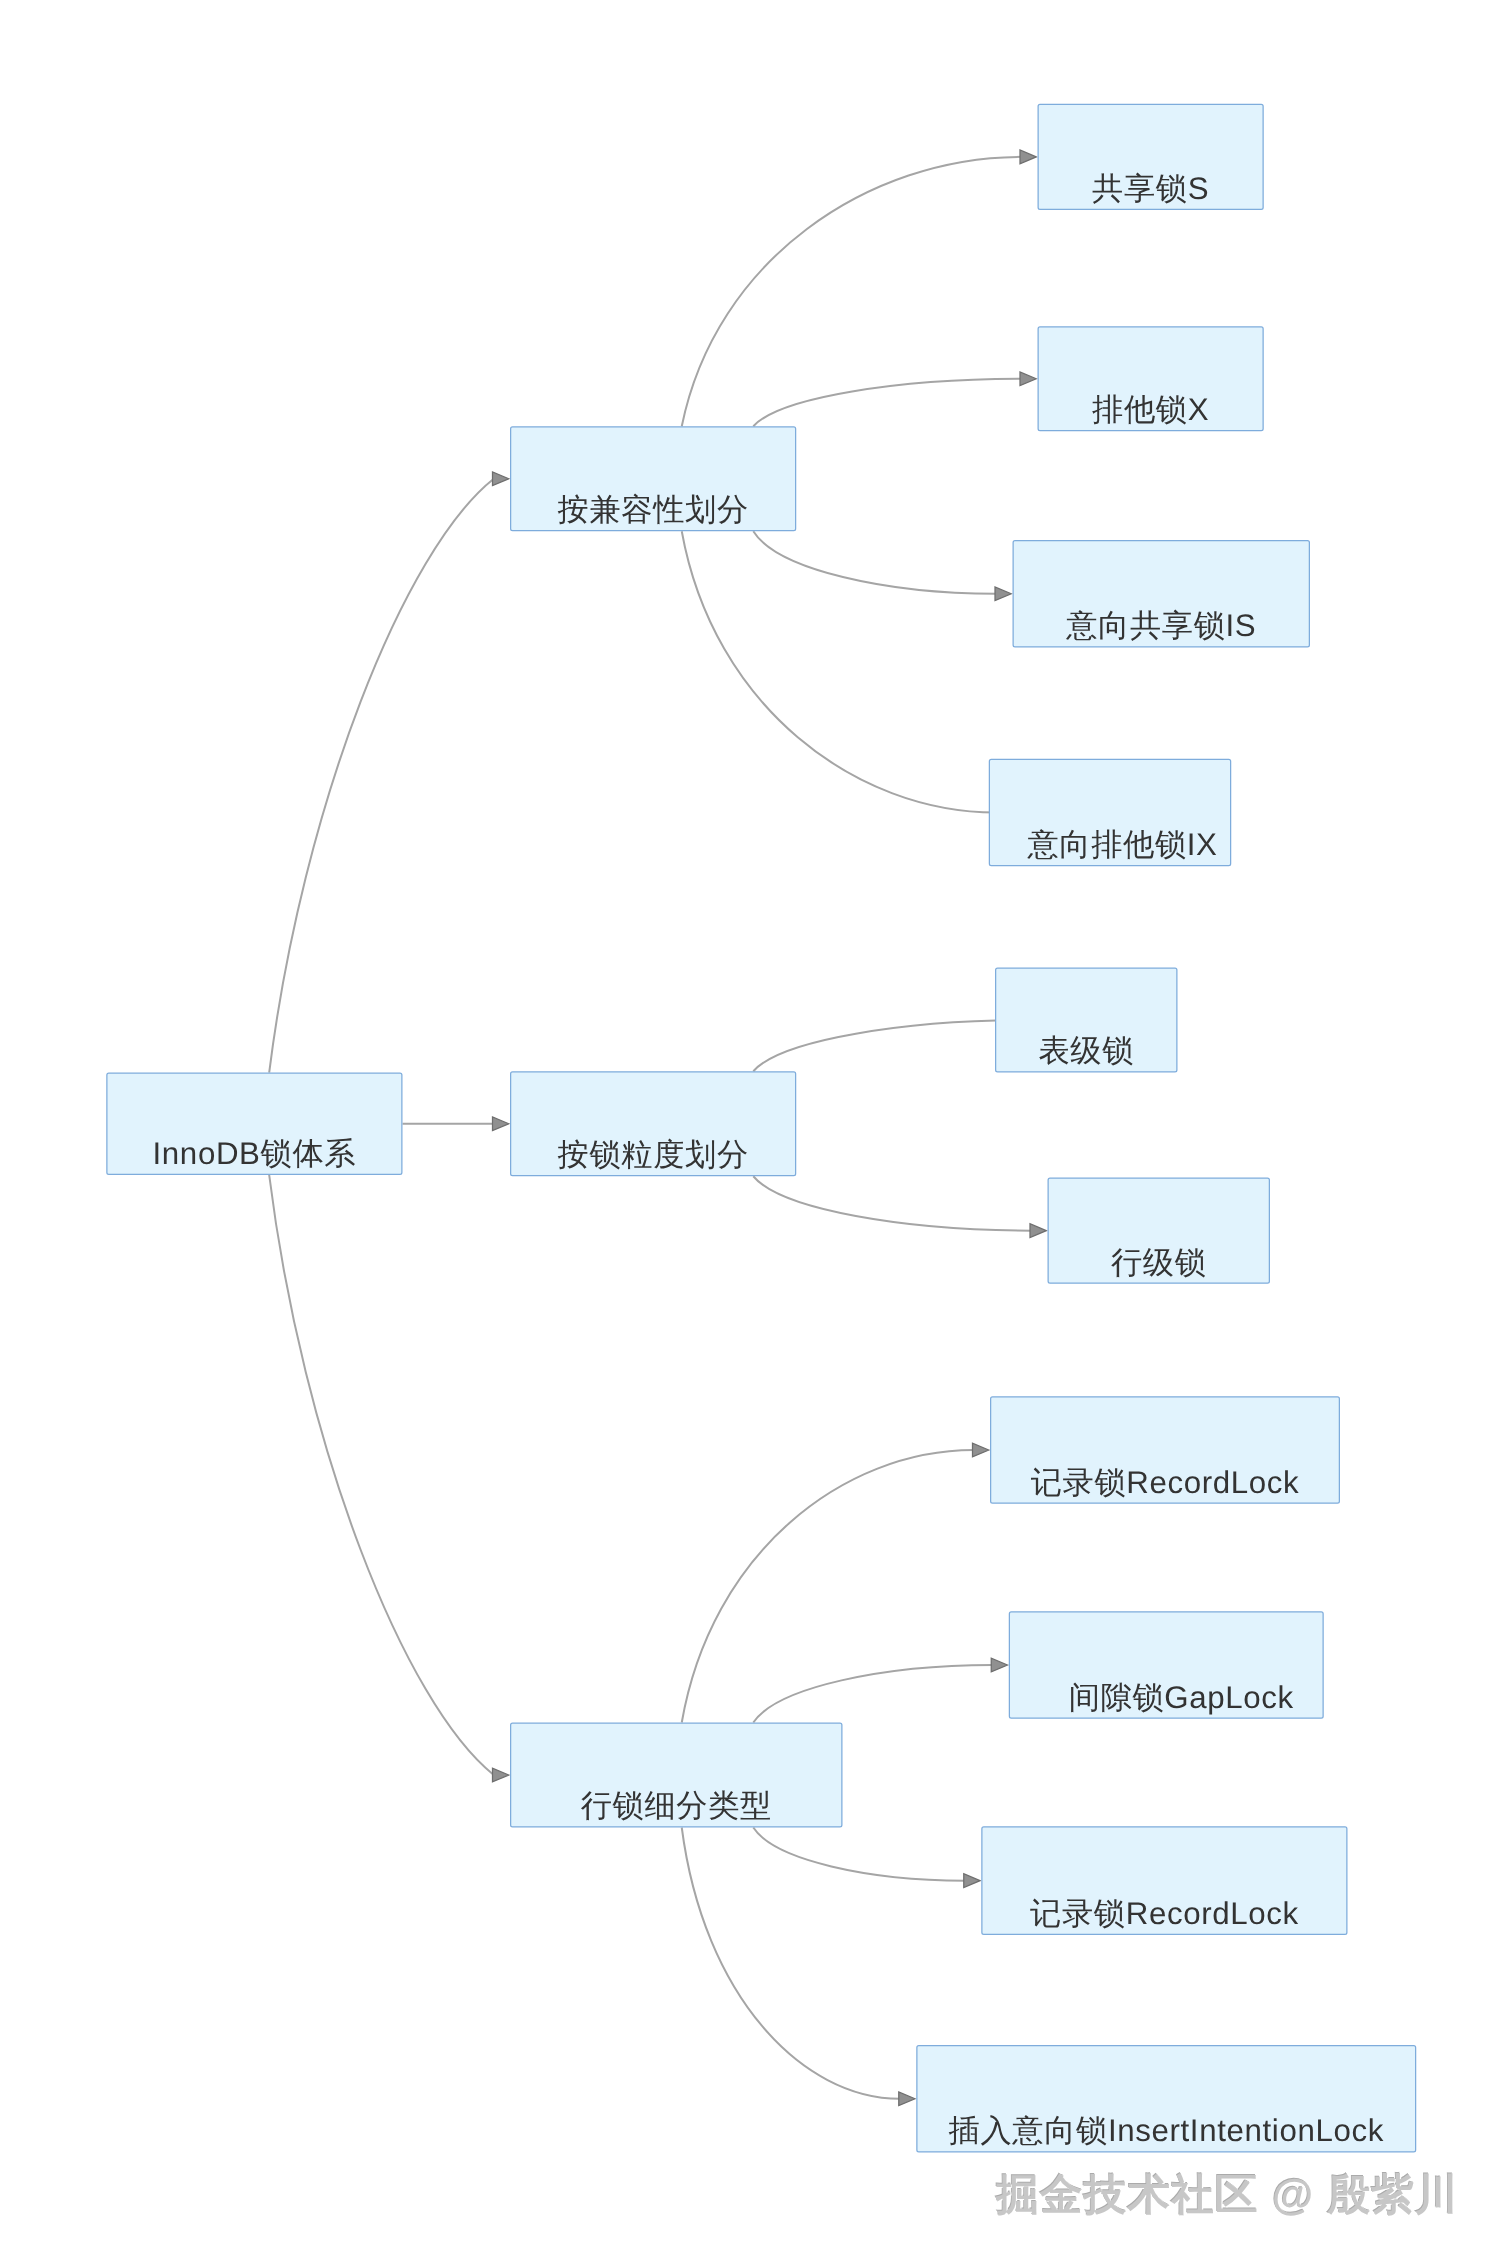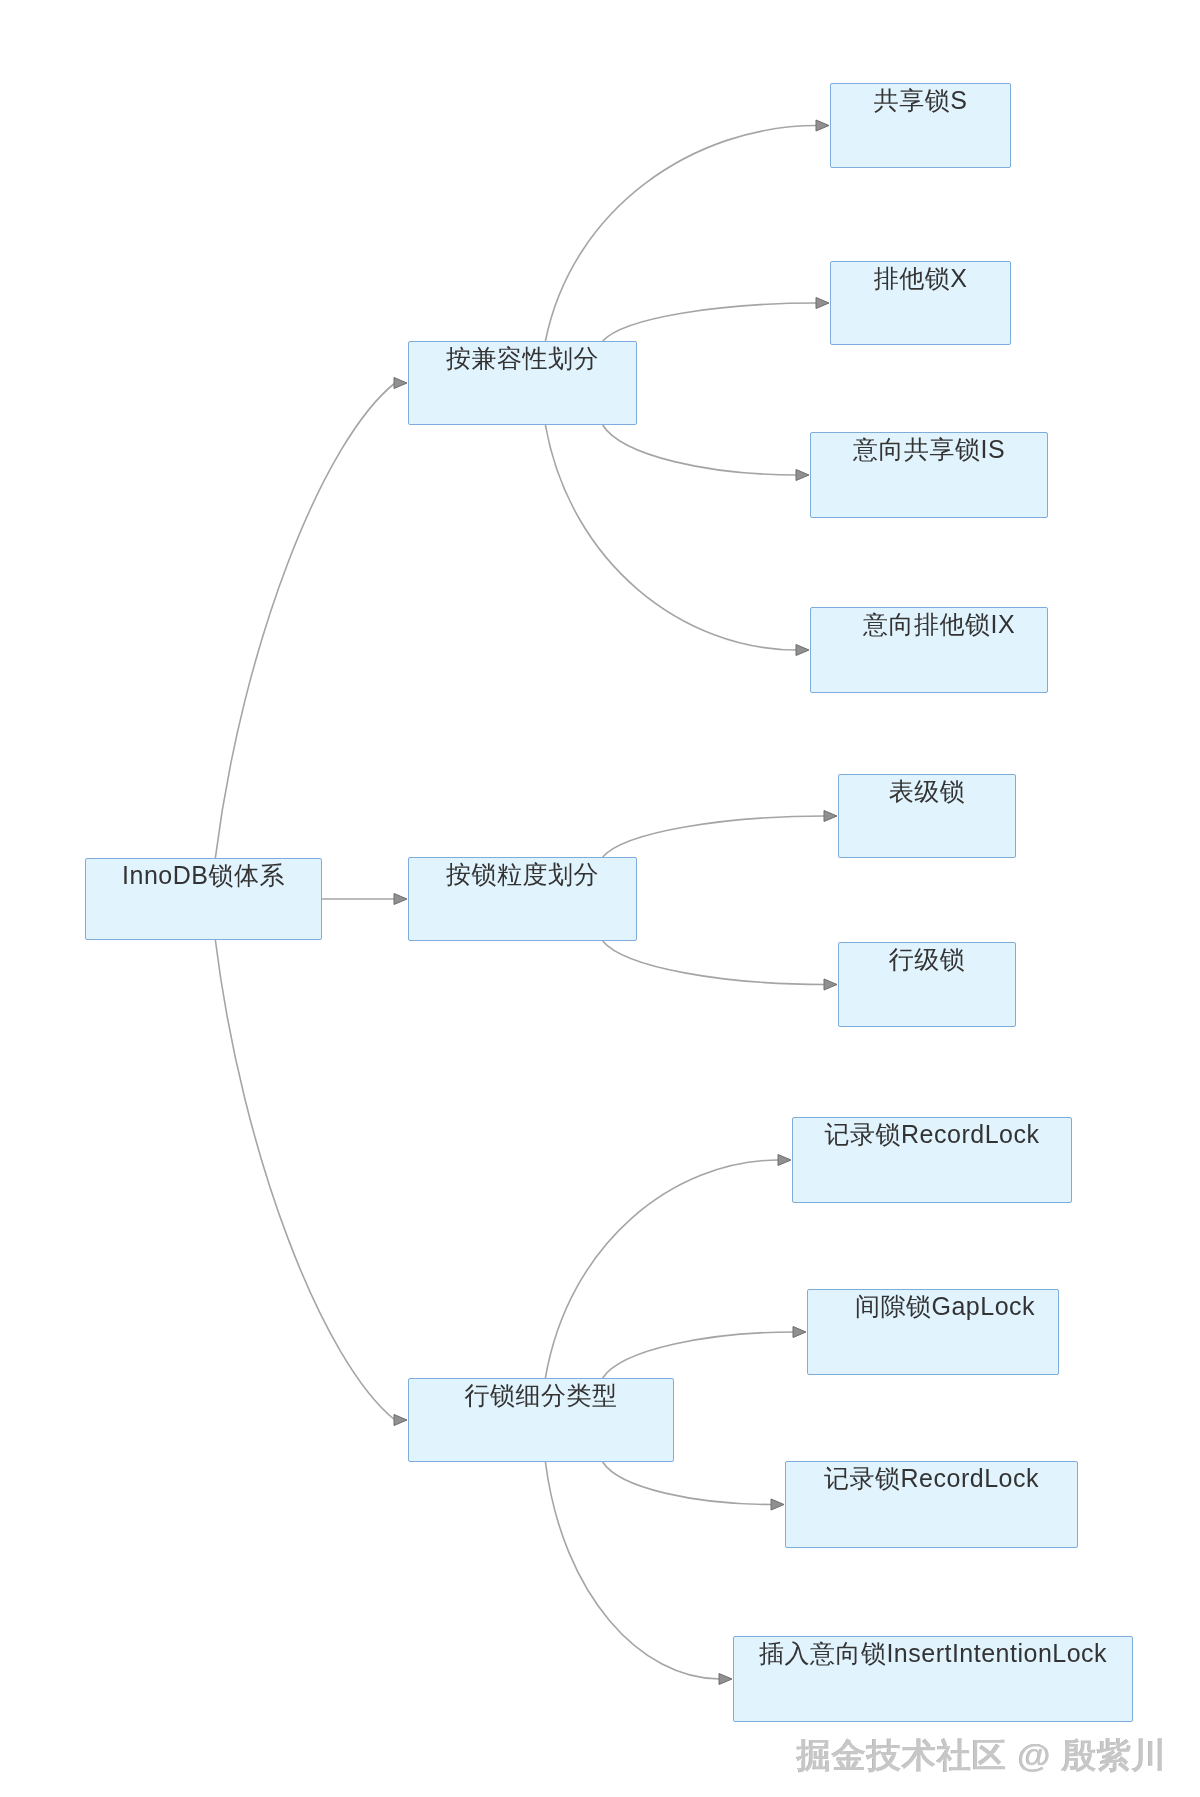--- a/index.html
+++ b/index.html
@@ -11,21 +11,21 @@
   }
   .canvas {
     position: absolute; left: 0; top: 0;
     width: 1200px; height: 1797px;
   }
   .edge-layer {
     position: absolute; left: 0; top: 0; z-index: 1;
   }
   .node {
     position: absolute; z-index: 2;
-    display: flex; align-items: flex-start; justify-content: center;
+    display: flex; align-items: flex-end; justify-content: center;
     background: #e1f3fd;
     border: 1.5px solid #7eacdc;
     border-radius: 2px;
     color: #333333;
     font-size: 25px;
     letter-spacing: 0.5px;
     white-space: nowrap;
     cursor: default;
   }
   .node .node-label { pointer-events: none; }
@@ -88,24 +88,24 @@
     </div>
     <div class="node" style="left: 830px; top: 83px; width: 181px; height: 85px;">
       <span class="node-label">共享锁S</span>
     </div>
     <div class="node" style="left: 830px; top: 261px; width: 181px; height: 84px;">
       <span class="node-label">排他锁X</span>
     </div>
     <div class="node" style="left: 810px; top: 432px; width: 238px; height: 86px;">
       <span class="node-label">意向共享锁IS</span>
     </div>
-    <div class="node" style="left: 810px; top: 607px; width: 238px; height: 86px; padding-left: 20px;">
+    <div class="node" style="left: 791px; top: 607px; width: 194px; height: 86px; padding-left: 20px;">
       <span class="node-label">意向排他锁IX</span>
     </div>
-    <div class="node" style="left: 838px; top: 774px; width: 178px; height: 84px;">
+    <div class="node" style="left: 796px; top: 774px; width: 146px; height: 84px;">
       <span class="node-label">表级锁</span>
     </div>
     <div class="node" style="left: 838px; top: 942px; width: 178px; height: 85px;">
       <span class="node-label">行级锁</span>
     </div>
     <div class="node" style="left: 792px; top: 1117px; width: 280px; height: 86px;">
       <span class="node-label">记录锁RecordLock</span>
     </div>
     <div class="node" style="left: 807px; top: 1289px; width: 252px; height: 86px; padding-left: 24px;">
       <span class="node-label">间隙锁GapLock</span>

